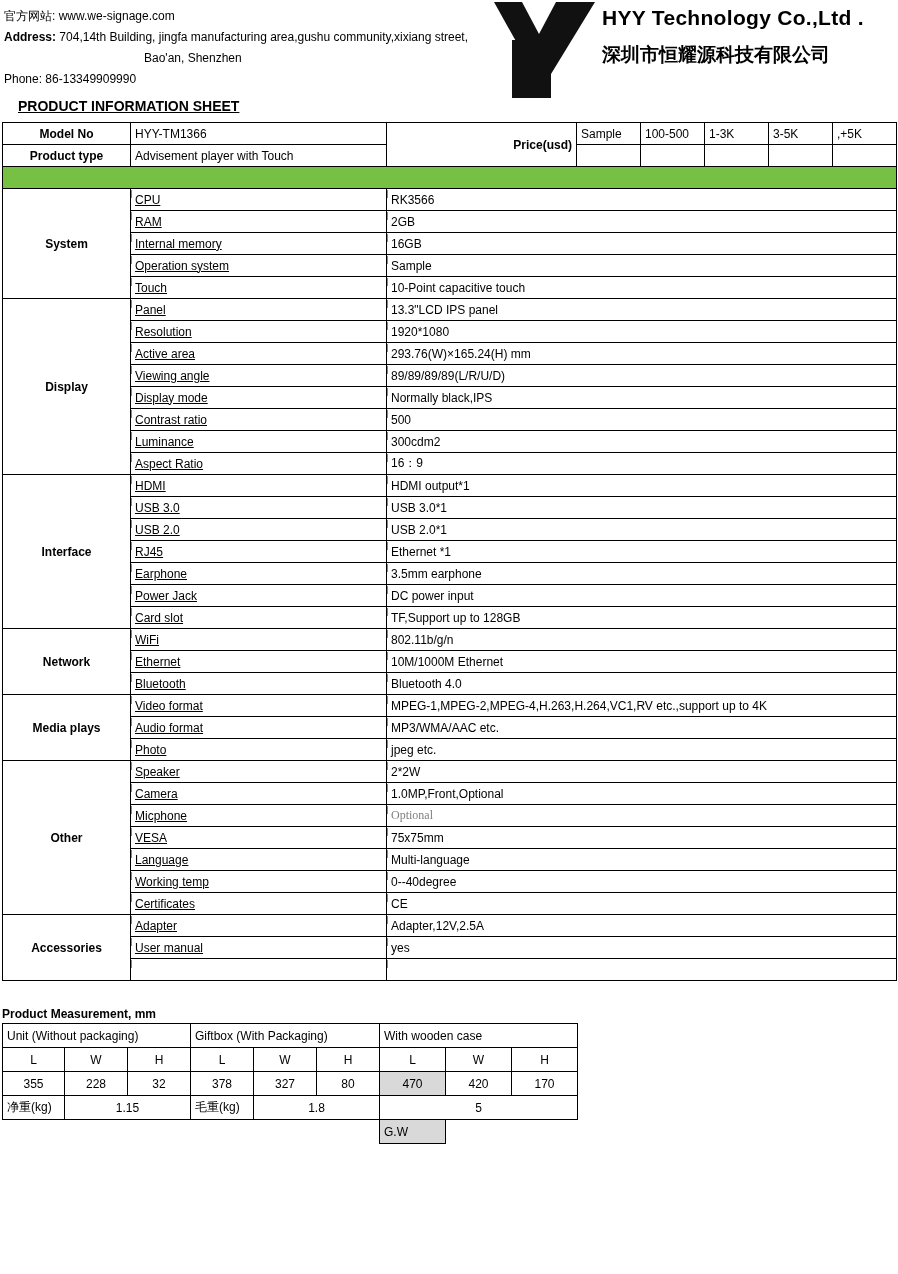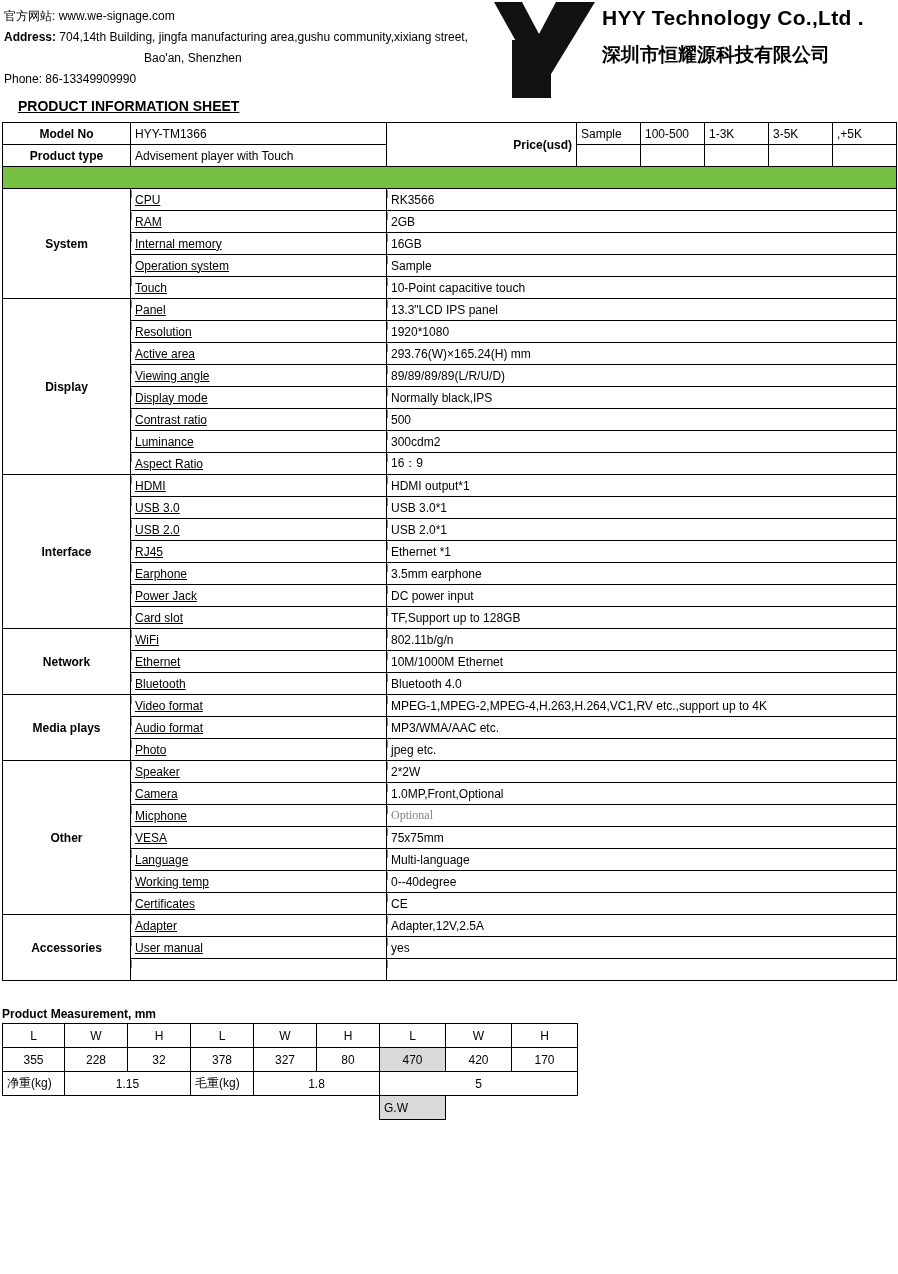--- a/index.html
+++ b/index.html
@@ -397,20 +397,25 @@
         <col style="width:63px">
       <col style="width:63px">
         <col style="width:63px">
         <col style="width:63px">
       <col style="width:66px">
         <col style="width:66px">
         <col style="width:66px">
     </colgroup>
     <tbody>
       <tr>
+        <td colspan="3">Unit (Without packaging)</td>
+        <td colspan="3">Giftbox (With Packaging)</td>
+        <td colspan="3">With wooden case</td>
+      </tr>
+      <tr>
         <td class="ct">L</td>
         <td class="ct">W</td>
         <td class="ct">H</td>
         <td class="ct">L</td>
         <td class="ct">W</td>
         <td class="ct">H</td>
         <td class="ct">L</td>
         <td class="ct">W</td>
         <td class="ct">H</td>
       </tr>

